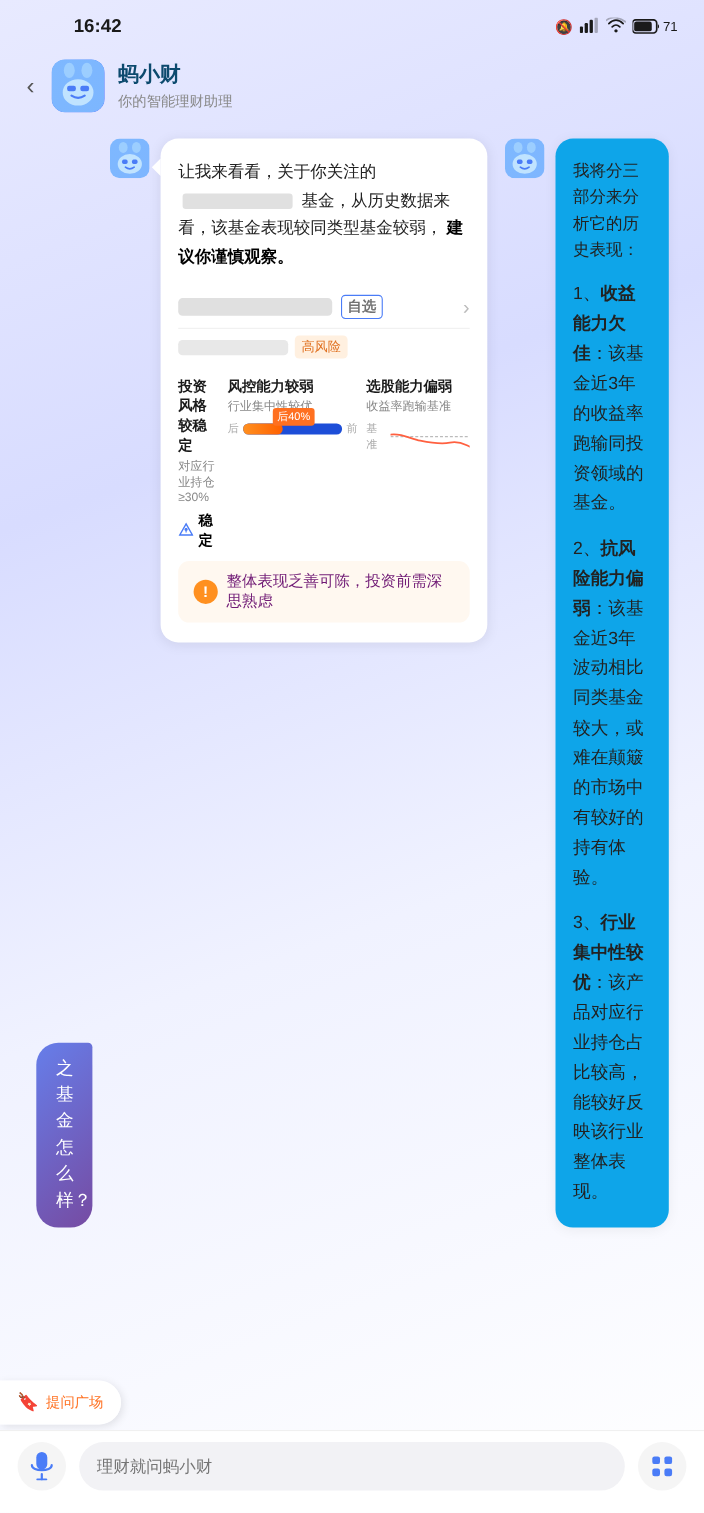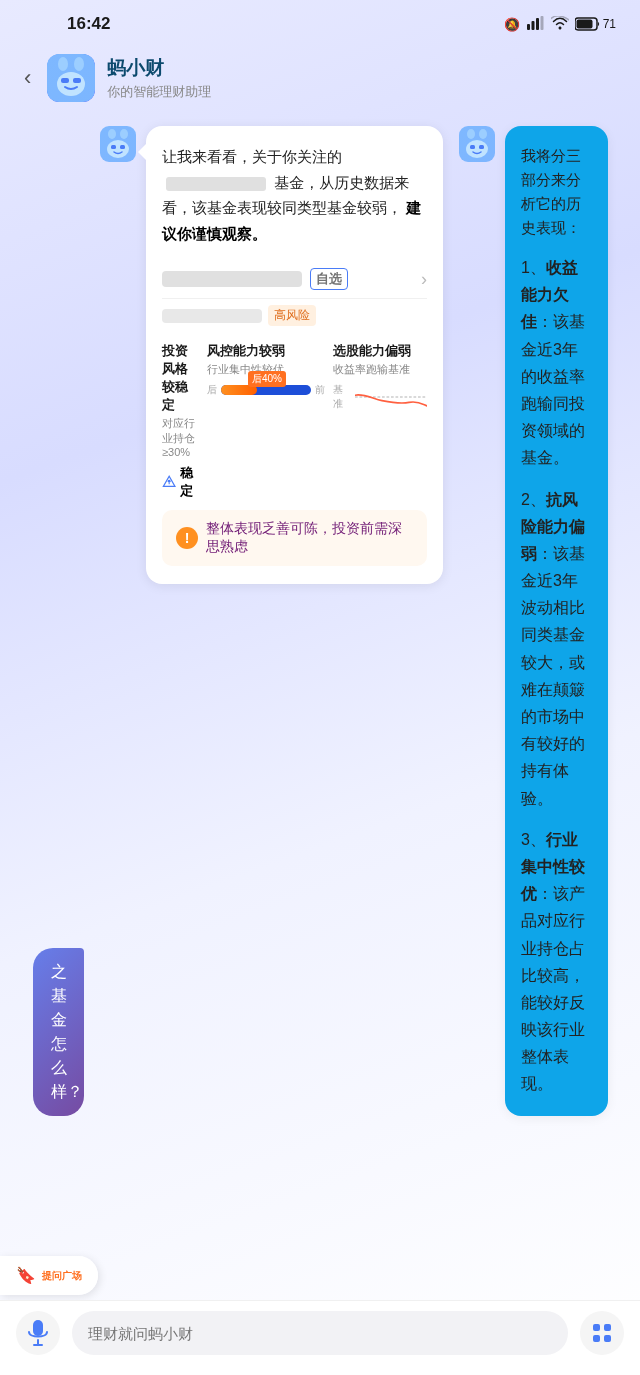--- a/index.html
+++ b/index.html
@@ -337,22 +337,22 @@
       align-items: center;
       gap: 6px;
       z-index: 10;
       border-radius: 0 20px 20px 0;
       box-shadow: 2px 2px 8px rgba(0,0,0,0.1);
     }
     .banner-icon {
       font-size: 16px;
     }
     .banner-text {
-      font-size: 10px;
-      font-weight: 700;
+      font-size: 13px;
+      font-weight: 400;
       color: #ff7020;
     }
 
     
     .bottom-bar {
       position: fixed;
       bottom: 0;
       left: 0;
       width: 640px;
       background: rgba(255,255,255,0.97);

